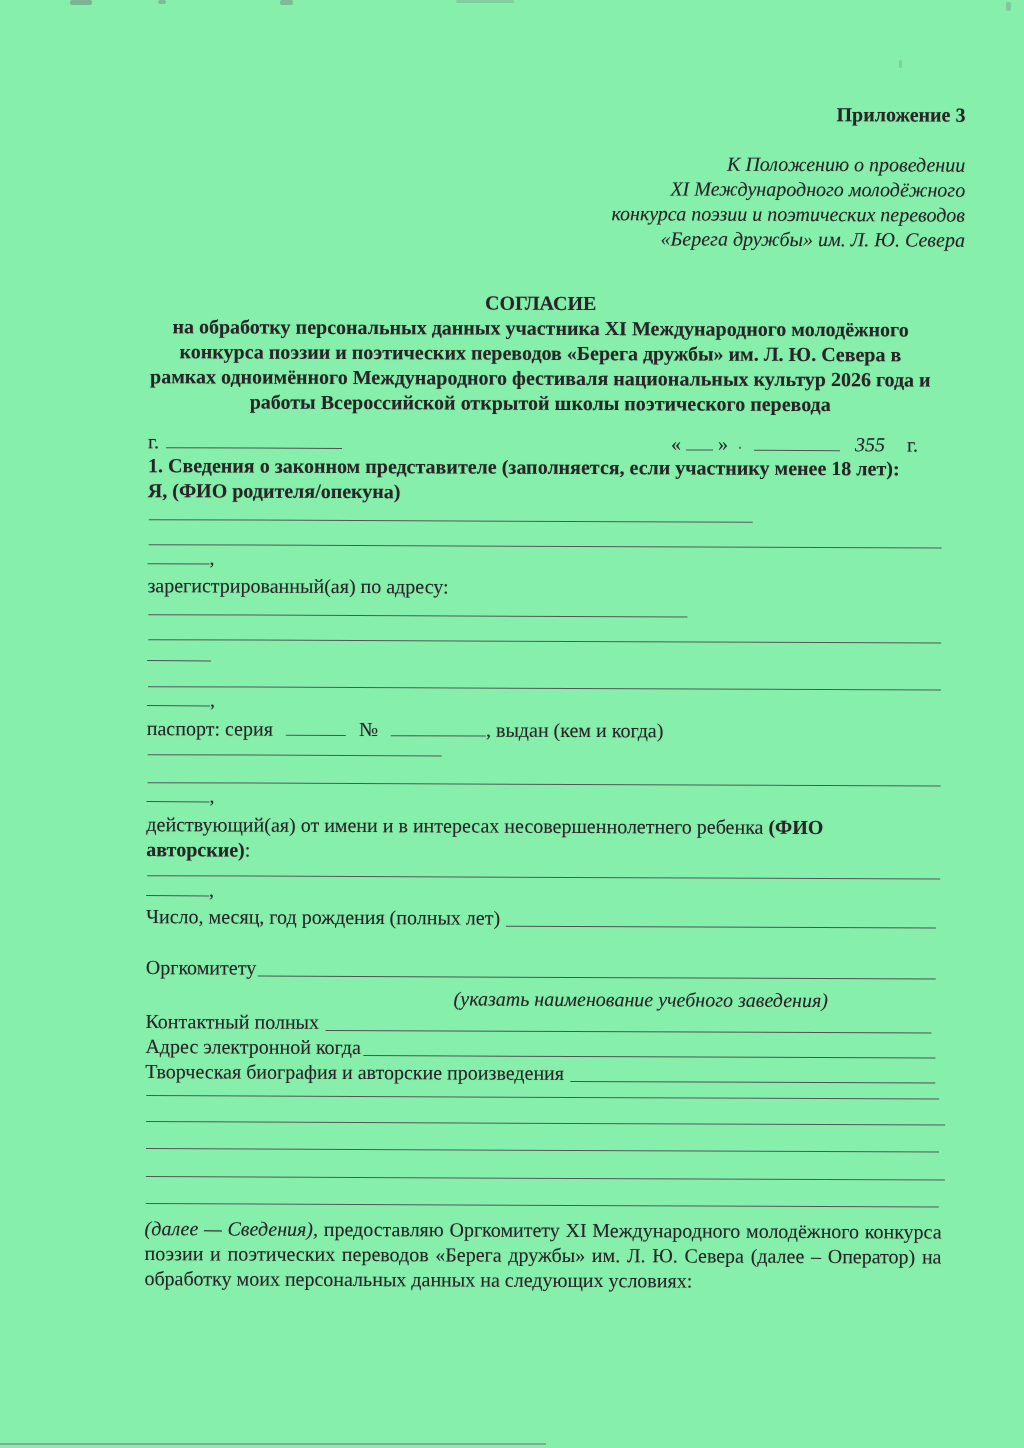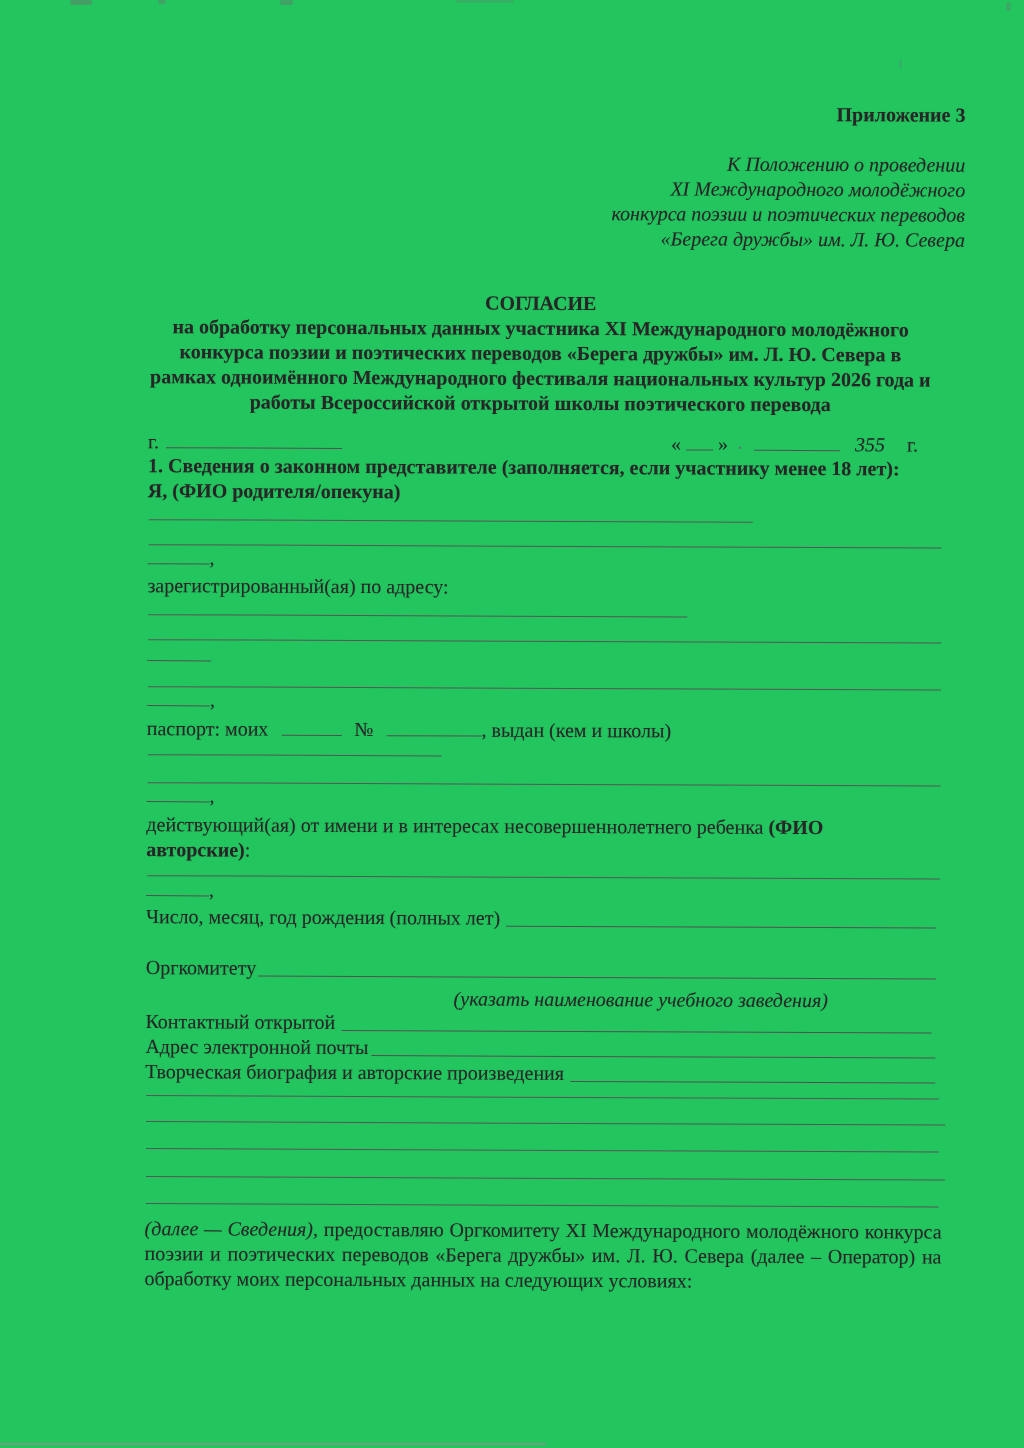--- a/index.html
+++ b/index.html
@@ -1,17 +1,17 @@
 <!DOCTYPE html>
 <html><head>
 <meta charset="utf-8">
 <style>
   html,body{margin:0;padding:0;background:#fcfcfa;}
   .page{
-    position:relative;width:1024px;height:1448px;background:#22c55e;
+    position:relative;width:1024px;height:1448px;background:#86efac;
     overflow:hidden;font-family:"Liberation Serif",serif;
     color:#262626;font-size:20px;line-height:24px;
     text-shadow:0 0 1px rgba(70,70,70,.35);
   }
   .tilt{position:absolute;inset:0;transform:rotate(.25deg);transform-origin:120px 0;}
   .abs{position:absolute;}
   .b{font-weight:bold;}
   .it{font-style:italic;}
   .center{text-align:center;}
   .right{text-align:right;}
@@ -98,24 +98,24 @@
       <span class="stub" style="width:64px;"></span>
     </div>
 
     <div class="line" style="top:686px;left:151px;width:793px;"></div>
 
     <div class="srow" style="top:687px;left:150px;">
       <span class="stub" style="width:63px;"></span><span>,</span>
     </div>
 
     <div class="srow" style="top:716px;left:150px;">
-      <span>паспорт: моих</span>
+      <span>паспорт: серия</span>
       <span class="stub" style="width:60px;margin:0 8px;"></span>
       <span>№</span>
-      <span class="stub" style="width:95px;margin-left:8px;"></span><span>, выдан (кем и школы)</span>
+      <span class="stub" style="width:95px;margin-left:8px;"></span><span>, выдан (кем и когда)</span>
     </div>
 
     <div class="line" style="top:754px;left:151px;width:294px;"></div>
     <div class="line" style="top:782px;left:151px;width:793px;"></div>
 
     <div class="srow" style="top:783px;left:150px;">
       <span class="stub" style="width:63px;"></span><span>,</span>
     </div>
 
     <div class="abs" style="top:812px;left:150px;width:805px;line-height:25px;">
@@ -140,26 +140,26 @@
     </div>
 
     <div class="lrow" style="top:955px;left:150px;width:790px;">
       <span>Оргкомитету</span>
       <span class="fill" style="margin-left:2px;"></span>
     </div>
 
     <div class="abs it" style="top:985px;left:458px;">(указать наименование учебного заведения)</div>
 
     <div class="lrow" style="top:1009px;left:150px;width:786px;">
-      <span>Контактный открытой</span>
+      <span>Контактный полных</span>
       <span class="fill"></span>
     </div>
 
     <div class="lrow" style="top:1034px;left:150px;width:790px;">
-      <span>Адрес электронной почты</span>
+      <span>Адрес электронной когда</span>
       <span class="fill" style="margin-left:3px;"></span>
     </div>
 
     <div class="lrow" style="top:1059px;left:150px;width:790px;">
       <span>Творческая биография и авторские произведения</span>
       <span class="fill"></span>
     </div>
 
     <div class="line" style="top:1095px;left:151px;width:793px;"></div>
     <div class="line" style="top:1121px;left:151px;width:799px;"></div>

